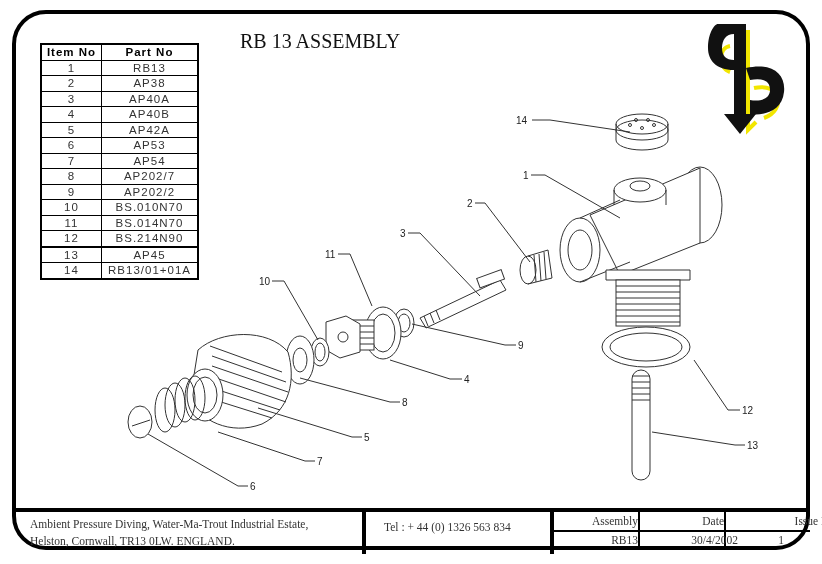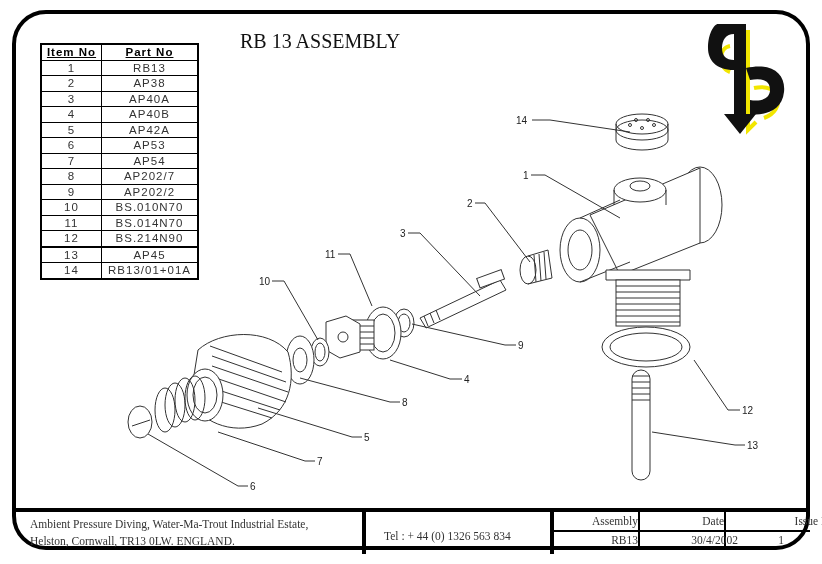--- a/index.html
+++ b/index.html
@@ -1,32 +1,32 @@
 <!DOCTYPE html>
 <html><head>
 <meta charset="utf-8">
 <style>
   html, body { margin:0; padding:0; background:#ffffff; }
   body { width:822px; height:564px; position:relative; overflow:hidden; font-family:"Liberation Sans", sans-serif; }
   .frame { position:absolute; left:12px; top:10px; width:798px; height:540px; border:4px solid #000; border-radius:34px; box-sizing:border-box; }
   .title { position:absolute; left:240px; top:30px; width:340px; font-family:"Liberation Serif", serif; font-size:20px; color:#111; }
   .parts-table { position:absolute; left:40px; top:43px; border-collapse:collapse; font-size:11.5px; }
   .parts-table td, .parts-table th { border:1px solid #000; padding:0; height:14.5px; line-height:14px; text-align:center; color:#333; letter-spacing:1px; }
-  .parts-table th { font-weight:bold; color:#000;text-decoration:underline; }
+  .parts-table th { font-weight:bold; color:#000; }
   .parts-table .c1 { width:59px; }
   .parts-table .c2 { width:95px; }
   .parts-table tr.thick td { border-bottom:2px solid #000; }
   .parts-table { border:2px solid #000; }
   .logo { position:absolute; left:690px; top:18px; width:110px; height:120px; }
   svg.drawing { position:absolute; left:0; top:0; width:822px; height:564px; }
   .callout { font-family:"Liberation Sans", sans-serif; font-size:10px; fill:#222; }
   .tb { position:absolute; left:12px; top:508px; width:798px; height:42px; border-top:4px solid #000; box-sizing:border-box; }
   .tb-addr { position:absolute; left:18px; top:4px; font-family:"Liberation Serif", serif; font-size:11.5px; line-height:17px; color:#333; }
   .tb-div { position:absolute; top:0; width:4px; height:42px; background:#000; }
-  .tb-tel { position:absolute; left:372px; top:16px; font-family:"Liberation Serif", serif; font-size:11.5px; line-height:17px; color:#333; }
+  .tb-tel { position:absolute; left:372px; top:7px; font-family:"Liberation Serif", serif; font-size:11.5px; line-height:17px; color:#333; }
   .tb-grid { position:absolute; left:540px; top:0; width:258px; height:38px; }
   .tb-cell { position:absolute; text-align:right; font-family:"Liberation Serif", serif; font-size:11.5px; color:#333; line-height:17px; }
   .hline { position:absolute; height:2px; background:#000; }
   .vline { position:absolute; width:2px; background:#000; }
 </style>
 </head>
 <body>
 
 <div class="frame"></div>
 

